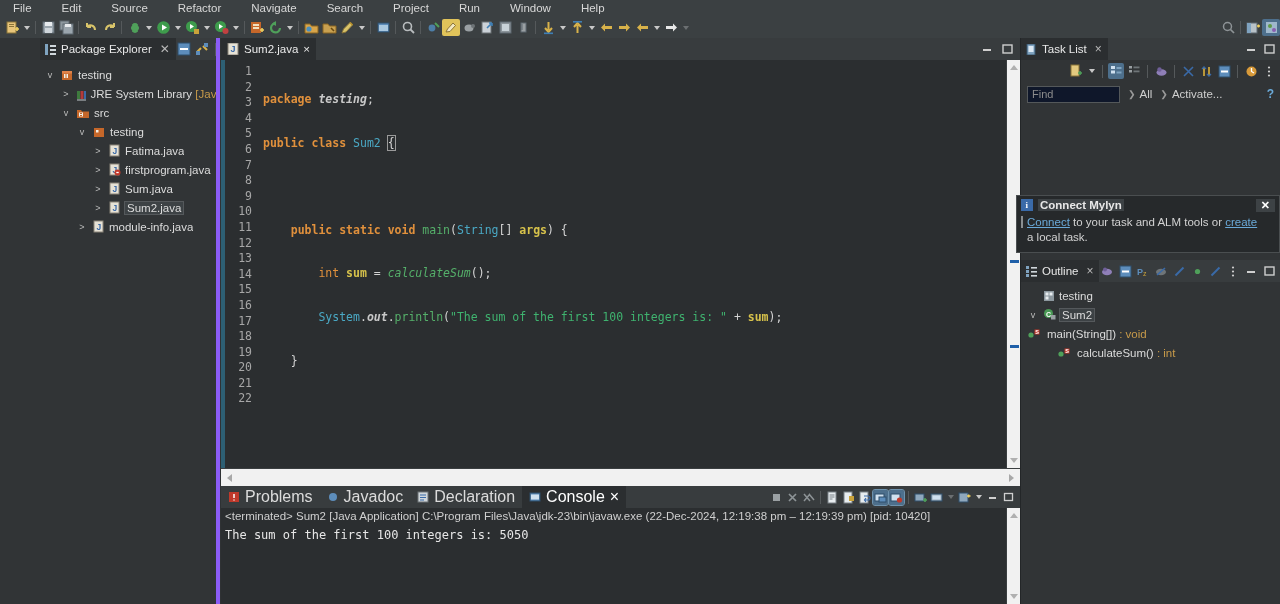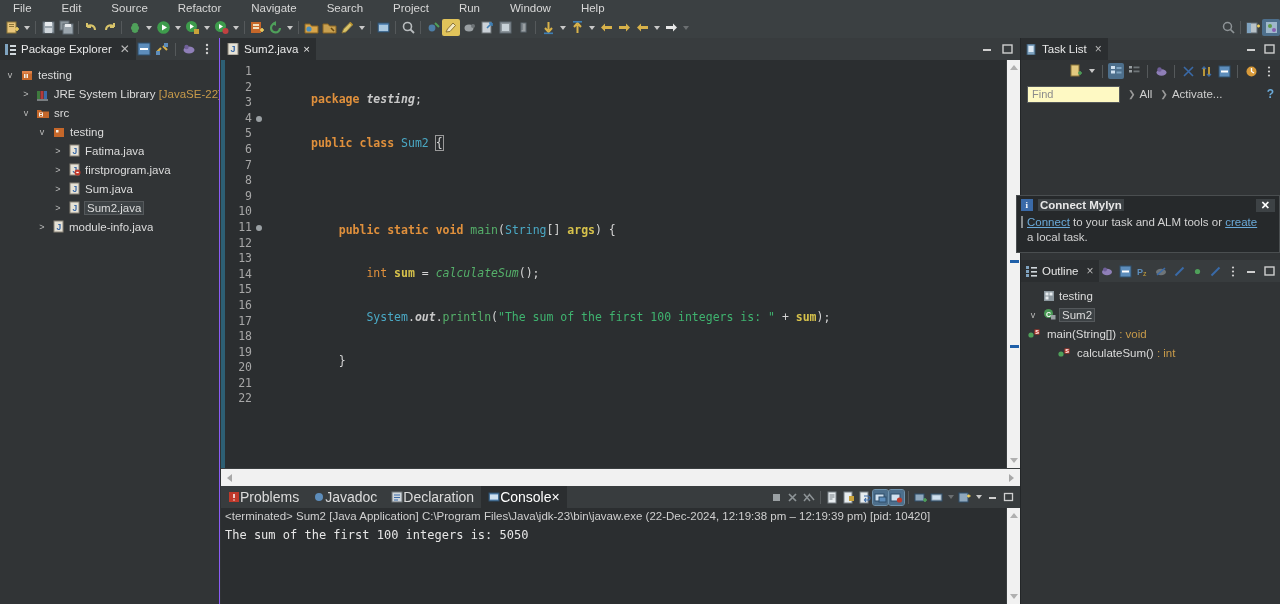--- a/index.html
+++ b/index.html
@@ -34,21 +34,21 @@
   .caret-d { width:0;height:0;border-left:3.5px solid transparent;border-right:3.5px solid transparent;border-top:4px solid #c8c8c8; }
   .caret-d.dim { border-top-color:#6b6f71; }
   .tbspacer { flex: 1 1 auto; }
 
   
   #workbench { position: absolute; top: 38px; left: 0; right: 0; bottom: 0; }
 
   
   #pkg-panel {
     position: absolute; left: 0; top: 0; width: 220px; bottom: 0;
-    background: #313436; border-right: 1px solid #8b5cf6;
+    background: #313436; border-right: 4px solid #8b5cf6; padding-left: 40px;
   }
   .view-tabrow {
     height: 22px; background: #383c3e;
     display: flex; align-items: flex-end; position: relative;
   }
   .view-tab {
     height: 22px; display: flex; align-items: center; gap: 5px;
     padding: 0 6px 0 5px; background: #2b2e30;
     color: #e8e8e8; font-size: 11.5px; white-space: nowrap;
   }
@@ -81,21 +81,21 @@
   #gutter {
     width:30px; flex:0 0 30px; background:#2b2e30; color:#a7a7a7;
     font-family:"DejaVu Sans Mono", monospace; font-size:11.5px;
     text-align:right; padding-top:4px;
   }
   .gline { height:15.6px; line-height:15.6px; padding-right:3px; position:relative; }
   .bullet { position:absolute; right:-7px; top:5px; width:6px; height:6px; border-radius:50%; background:#9aa0a3; }
   #codetext {
     flex:1 1 auto; background:#2b2e30; color:#d4d4d4;
     font-family:"DejaVu Sans Mono", monospace; font-size:11.5px;
-    padding-top:4px; padding-left:8px; white-space:pre; overflow:hidden; position:relative;margin-left:48px;
+    padding-top:4px; padding-left:8px; white-space:pre; overflow:hidden; position:relative;
   }
   .cline { height:15.6px; line-height:15.6px; }
   .k  { color:#e0903c; font-weight:bold; }   
   .kp { color:#e0903c; }                     
   .cm { color:#7d8b8f; }                     
   .st { color:#3fb36f; }                     
   .ty { color:#4aa8c4; }                     
   .fn { color:#55b06a; }                     
   .fni{ color:#55b06a; font-style:italic; }  
   .fld{ color:#c8c8c8; font-style:italic; font-weight:bold;}
@@ -117,39 +117,39 @@
   #ed-hscroll {
     position:absolute; left:0; right:0; bottom:0; height:18px;
     background:#f1f1f1; border-top:1px solid #3a3e40; display:flex; align-items:center;
   }
   .h-arrow-l { width:0;height:0;border-top:4px solid transparent;border-bottom:4px solid transparent;border-right:5px solid #a8a8a8; margin-left:6px;}
   .h-arrow-r { width:0;height:0;border-top:4px solid transparent;border-bottom:4px solid transparent;border-left:5px solid #a8a8a8; margin-left:auto; margin-right:6px;}
 
   
   #console-area { position:absolute; left:0; right:0; top:448px; bottom:0; background:#2b2e30; }
   .ctabrow { height:22px; background:#383c3e; display:flex; align-items:flex-end; }
-  .ctab { height:22px; display:flex; align-items:center; padding:0 7px; color:#dcdcdc; font-size:14px;}
+  .ctab { height:22px; display:flex; align-items:center; gap:5px; padding:0 7px; color:#dcdcdc; font-size:16px;}
   .ctab.active { background:#2b2e30; color:#fff; }
   .ctools { margin-left:auto; display:flex; align-items:center; gap:1px; padding-right:4px; height:22px;}
   .cbtn { width:15px;height:15px;display:inline-flex;align-items:center;justify-content:center;border-radius:2px;}
   .cbtn.on { background:#4d6f8c; outline:1px solid #6e92ad; }
   #console-body { position:absolute; top:22px; left:0; right:0; bottom:0; background:#2b2e30; overflow:hidden;}
   .cmeta { color:#cfcfcf; font-size:11.5px; padding:2px 0 0 4px; white-space:nowrap; font-family:"Liberation Sans", sans-serif;}
   .cout { color:#e6e6e6; font-family:"DejaVu Sans Mono", monospace; font-size:12px; padding:6px 4px 0 4px; white-space:pre;}
   #con-vscroll { position:absolute; right:0; top:0; bottom:0; width:14px; background:#f1f1f1; border-left:1px solid #3a3e40;}
   #con-vscroll .ua { position:absolute; left:3px; top:5px; width:0;height:0;border-left:4px solid transparent;border-right:4px solid transparent;border-bottom:5px solid #b0b0b0;}
   #con-vscroll .da { position:absolute; left:3px; bottom:5px; width:0;height:0;border-left:4px solid transparent;border-right:4px solid transparent;border-top:5px solid #b0b0b0;}
 
   
   #right-panel { position:absolute; right:0; top:0; width:260px; bottom:0; background:#313436; border-left:1px solid #232628;}
   #task-list { position:absolute; top:0; left:0; right:0; height:215px; }
   #outline-view { position:absolute; top:222px; left:0; right:0; bottom:0;text-align:center; }
   .find-row { display:flex; align-items:center; height:24px; padding:0 6px; gap:8px; }
   .find-box {
-    width:93px; height:17px; background:#fef9c3; border:1px solid #54585a;
+    width:93px; height:17px; background:#0f172a; border:1px solid #54585a;
     color:#8c8c8c; font-size:11px; display:flex; align-items:center; padding-left:4px;
   }
   .crumb { color:#cfcfcf; font-size:11.5px; display:flex; align-items:center; gap:4px;}
   .crumb .gt { color:#9a9a9a; font-size:9px;}
   .help-q { margin-left:auto; color:#6aa9d8; font-size:12px; font-weight:bold;}
 
   
   #mylyn {
     position:absolute; left:1016px; top:195px; width:264px; height:58px;
     background:#26292b; border:1px solid #4a4e50; z-index:50;

